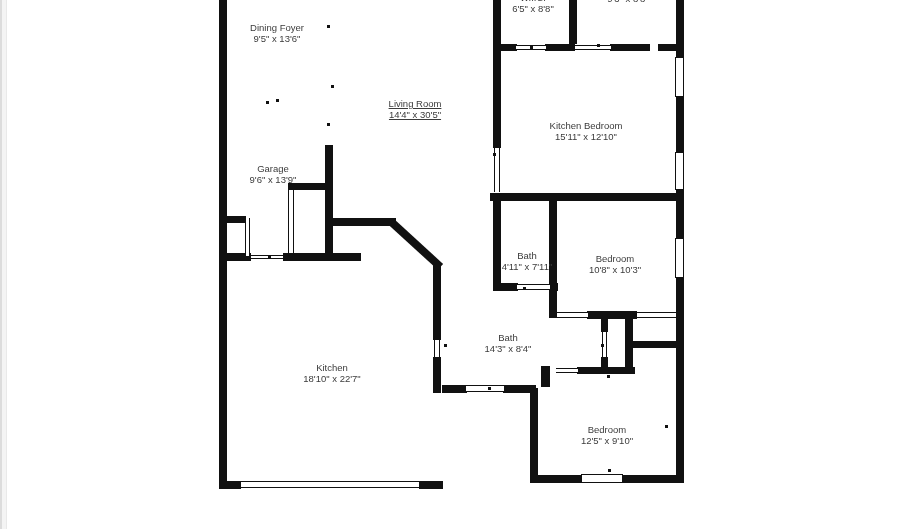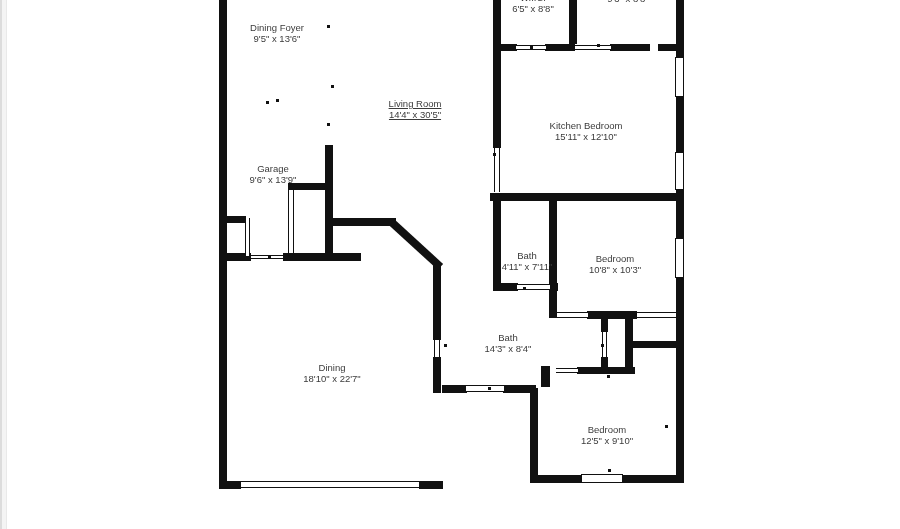--- a/index.html
+++ b/index.html
@@ -137,20 +137,20 @@
   </div>
   <div class="room-label" style="left:615px;top:264px;">
     <div>Bedroom</div>
     <div>10'8" x 10'3"</div>
   </div>
   <div class="room-label" style="left:508px;top:343px;">
     <div>Bath</div>
     <div>14'3" x 8'4"</div>
   </div>
   <div class="room-label" style="left:332px;top:373px;">
-    <div>Dining</div>
+    <div>Kitchen</div>
     <div>18'10" x 22'7"</div>
   </div>
   <div class="room-label" style="left:607px;top:435px;">
     <div>Bedroom</div>
     <div>12'5" x 9'10"</div>
   </div>
 </div>
 
 </body></html>

